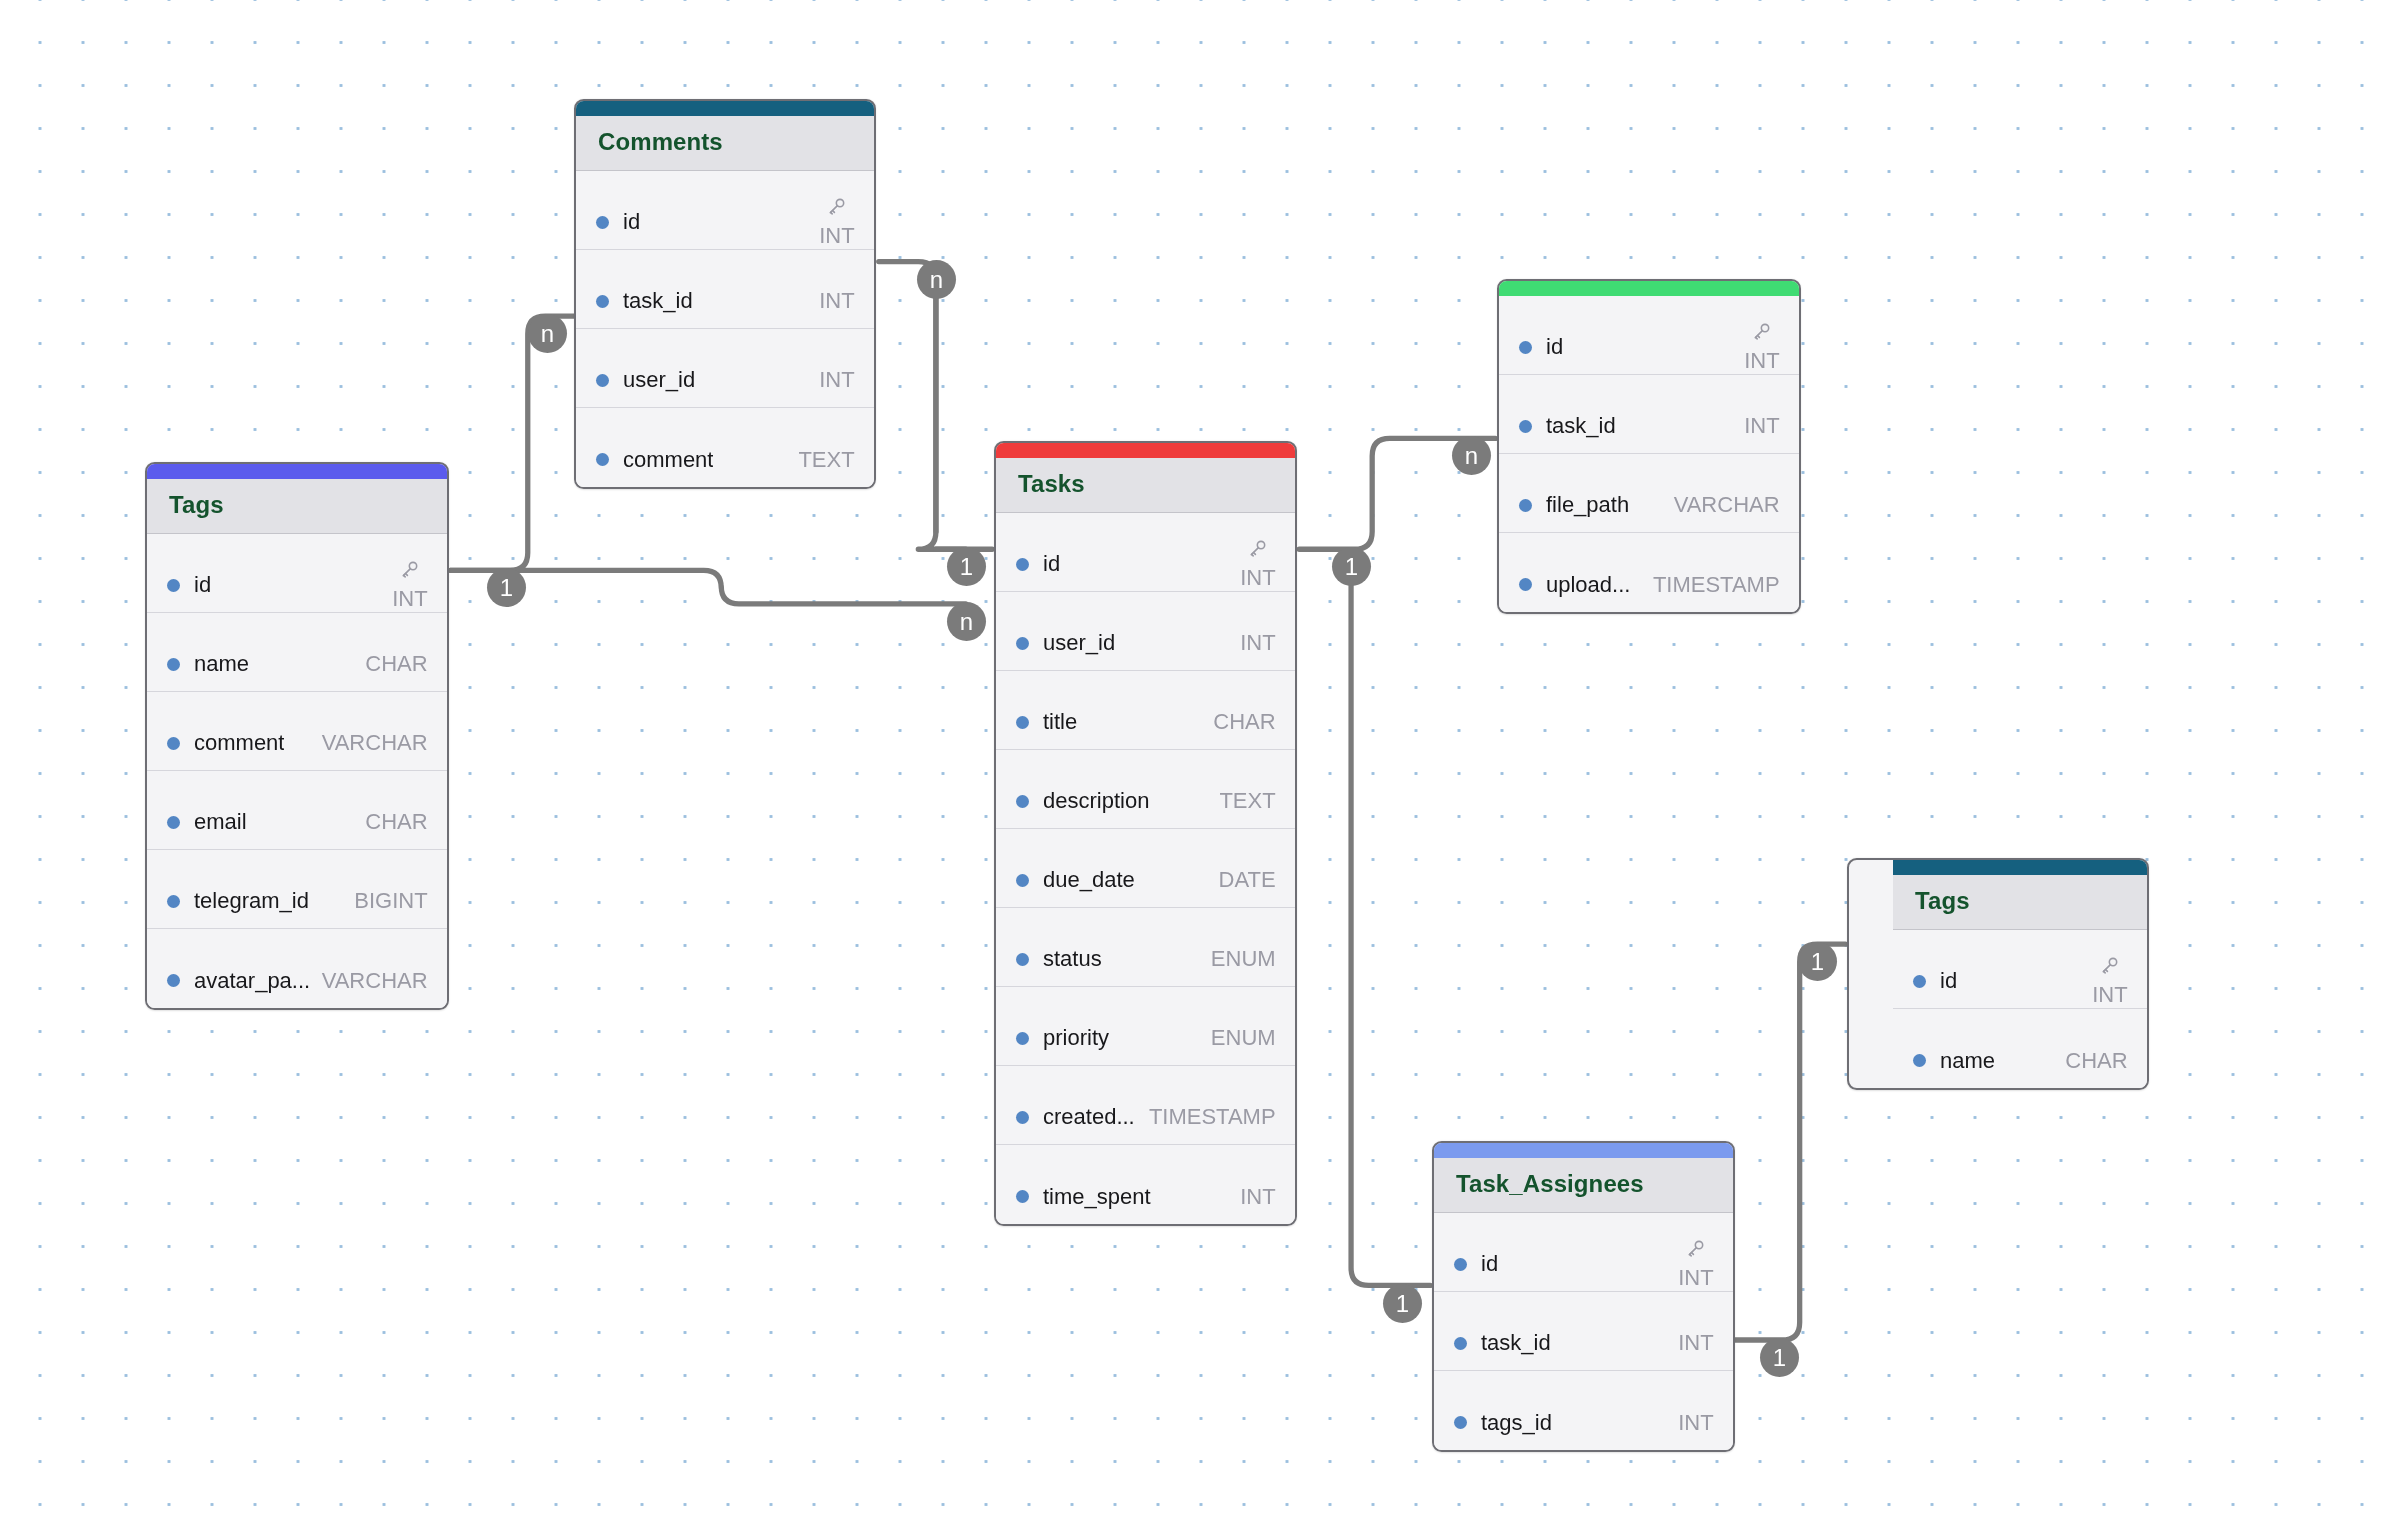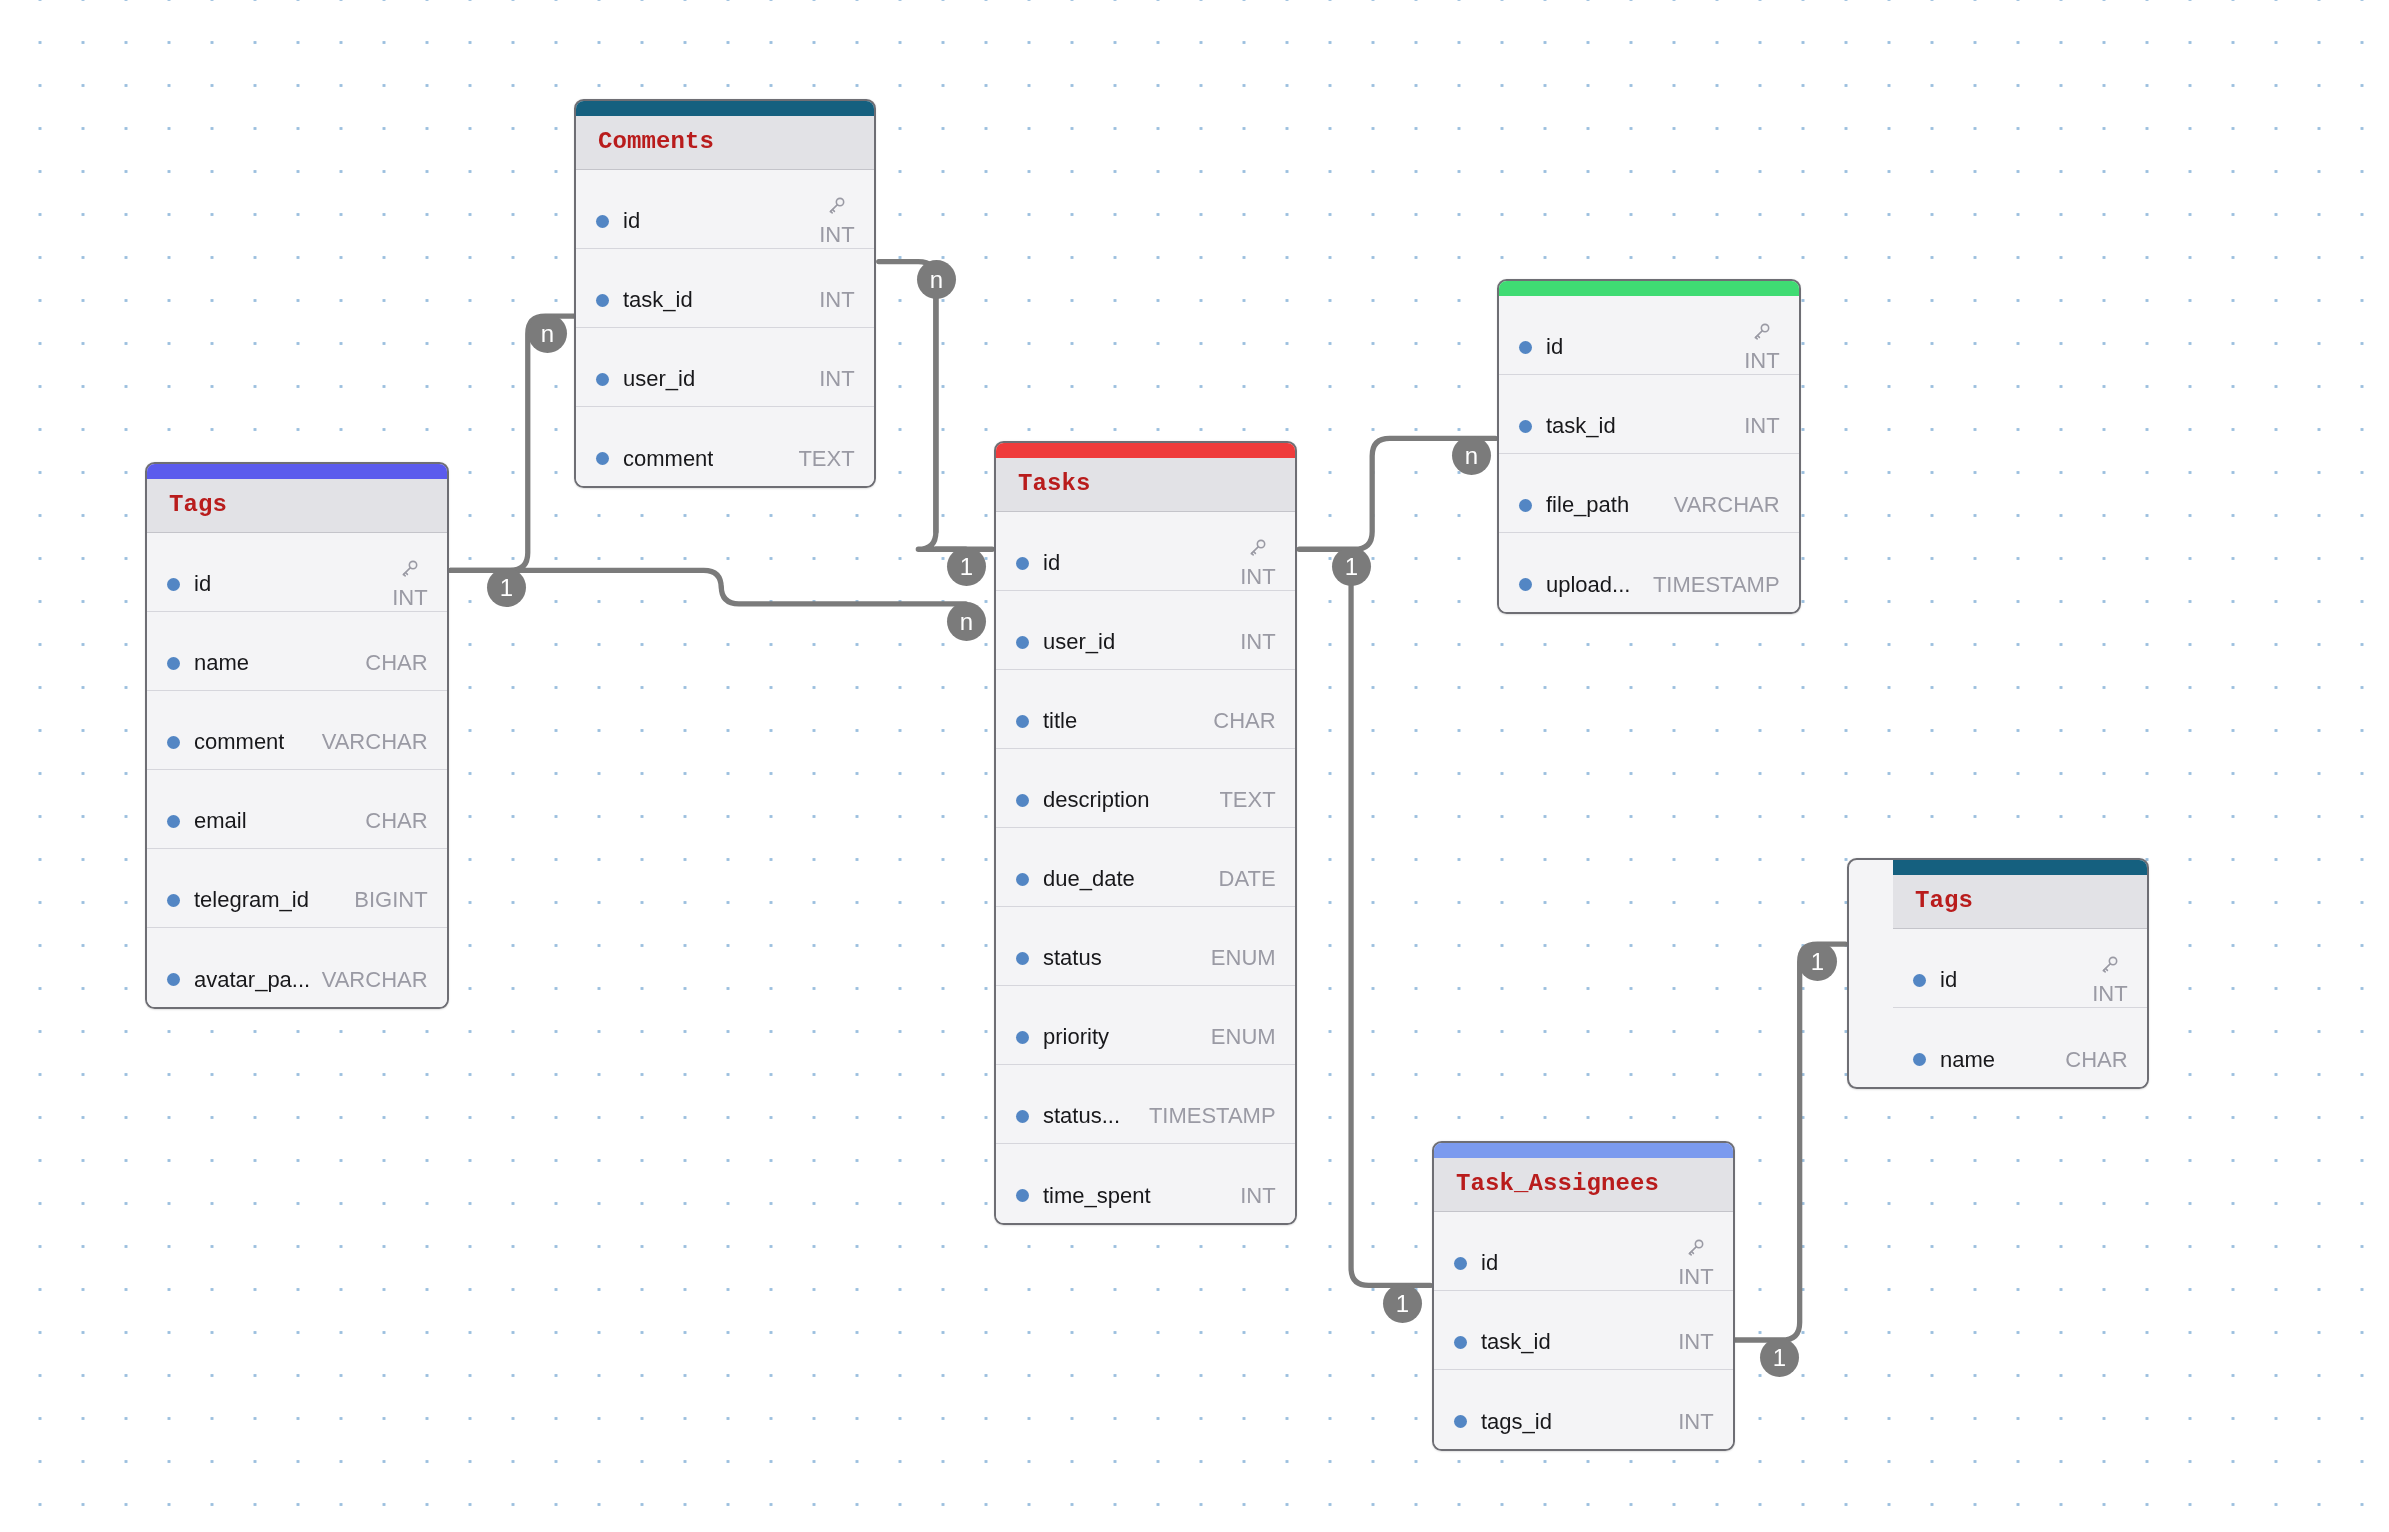--- a/index.html
+++ b/index.html
@@ -24,28 +24,27 @@
     border:2.6px solid #6e6e74;
     border-radius:9.7px;
     background:#f4f4f6;
     box-sizing:border-box;
     overflow:hidden;
     box-shadow:0 0.9px 1.8px rgba(0,0,0,.12);
   }
   .tbl .accent{height:15px;width:100%;}
   .tbl .tname{
     background:#e2e2e6;
-    color:#b91c1c;
+    color:#14532d;
     font-size:24px;
     font-weight:bold;
     padding:12.3px 0 14px 22px;
     letter-spacing:0.1px;
     border-bottom:1.8px solid #c4c4ca;
     box-sizing:border-box;
-    font-family:Liberation Mono, monospace;
   }
   .rows{display:block;}
   .row{
     display:flex;align-items:center;
     height:55px;
     padding:0 19.4px 0 20px;
     box-sizing:border-box;
     background:#f4f4f6;
     border-bottom:1.8px solid #d6d6dc;
     margin-top:24px;
@@ -289,21 +288,21 @@
           </div>
           <div class="row">
             <span class="dot"></span>
             <span class="fname">priority</span>
             <span class="ftype">
               <span>ENUM</span>
             </span>
           </div>
           <div class="row">
             <span class="dot"></span>
-            <span class="fname">status...</span>
+            <span class="fname">created...</span>
             <span class="ftype">
               <span>TIMESTAMP</span>
             </span>
           </div>
           <div class="row">
             <span class="dot"></span>
             <span class="fname">time_spent</span>
             <span class="ftype">
               <span>INT</span>
             </span>

